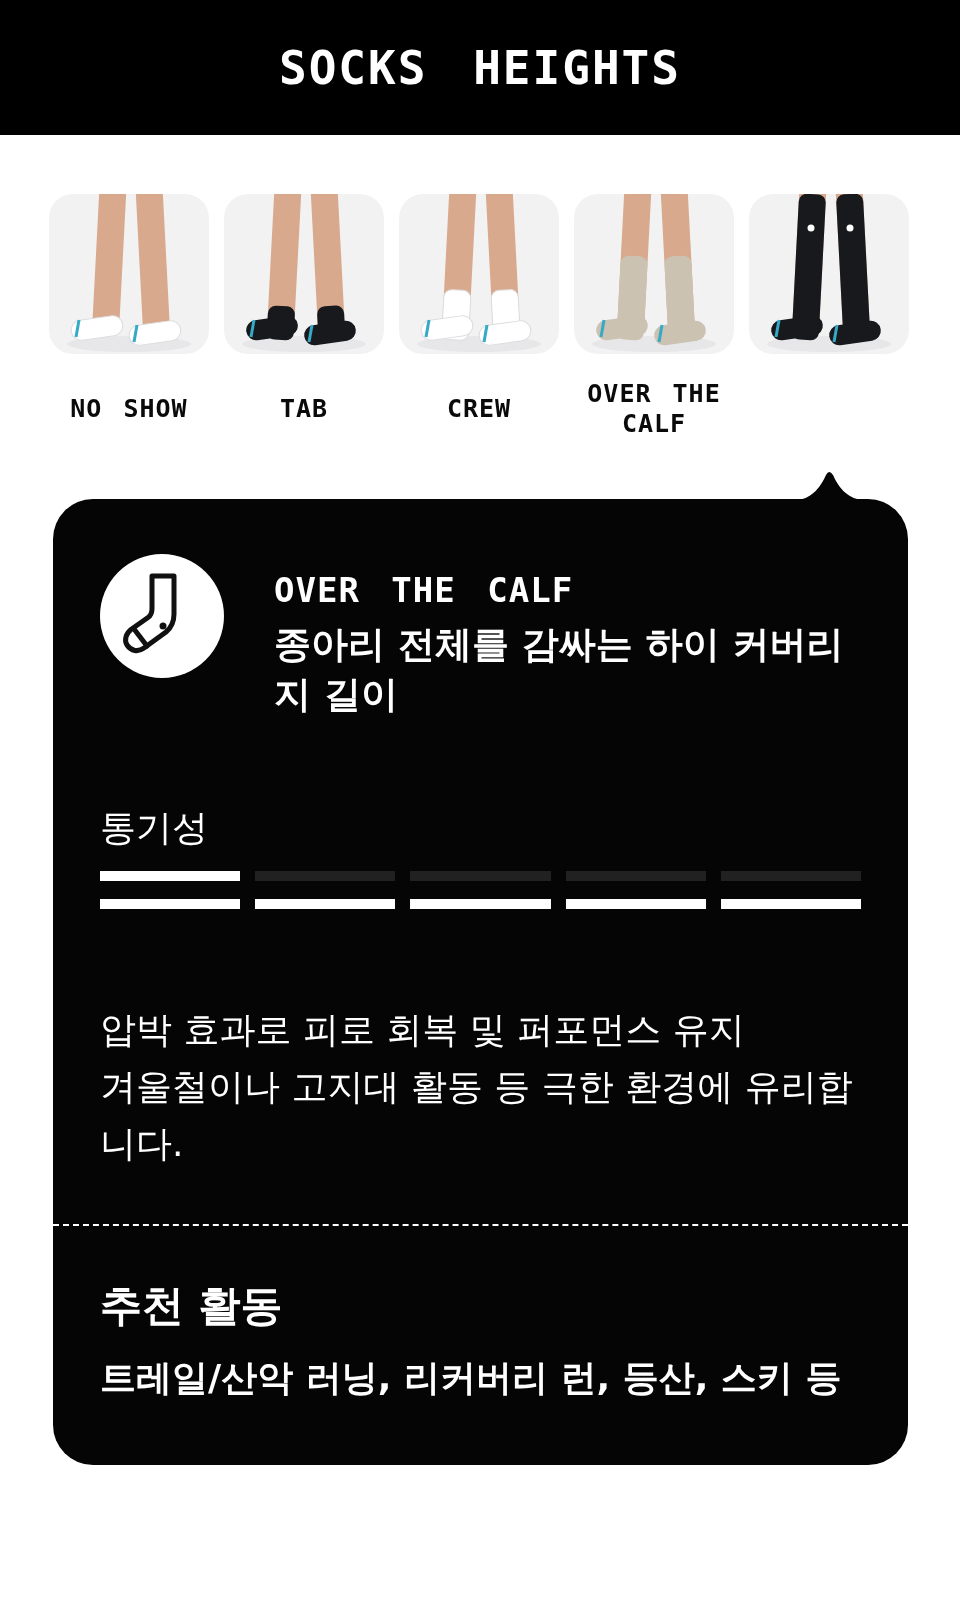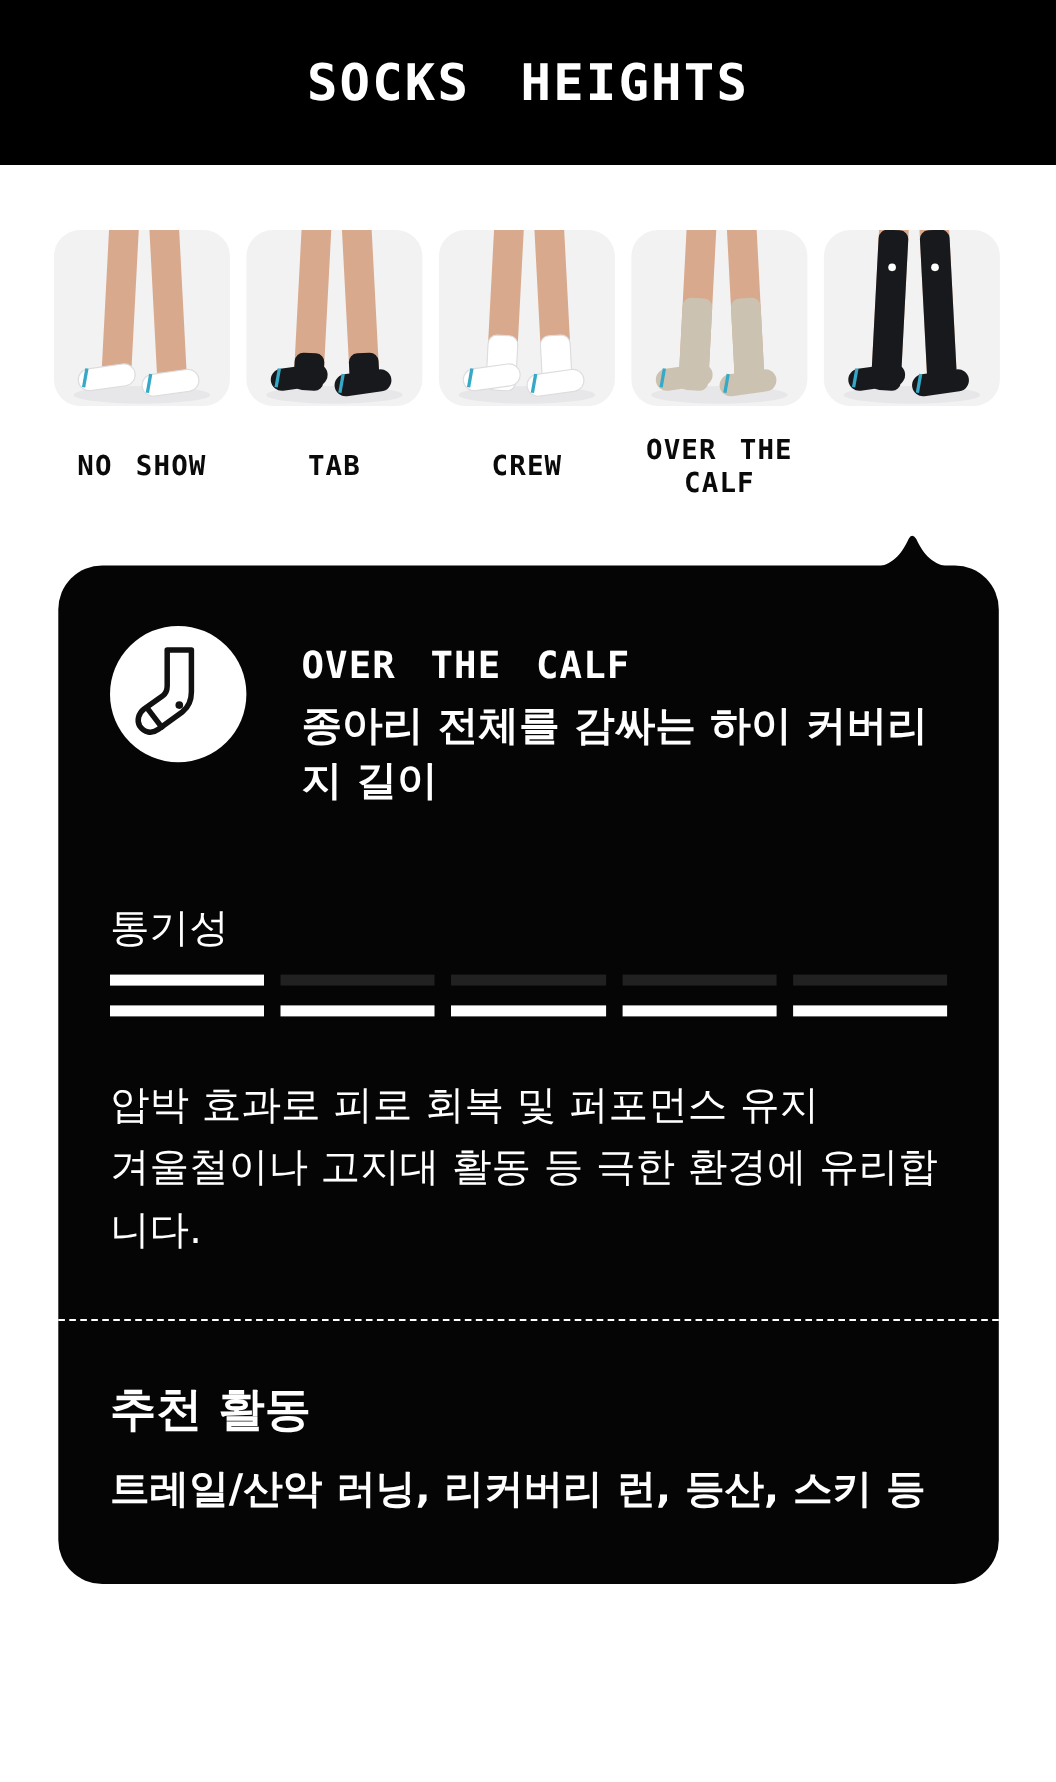--- a/index.html
+++ b/index.html
@@ -15,21 +15,21 @@
   *{box-sizing:border-box;}
   html,body{margin:0;padding:0;}
   body{
     width:960px;height:1620px;background:#ffffff;position:relative;
     font-family:"DejaVu Sans","Liberation Sans",sans-serif;
   }
   .mono{font-family:"DejaVu Sans Mono","Liberation Mono",monospace;}
 
   
   .header{
-    height:150px;background:var(--header_bg);
+    height:135px;background:var(--header_bg);
     display:flex;align-items:center;justify-content:center;
   }
   .header-title{
     color:var(--text_light);font-weight:bold;font-size:46px;
     letter-spacing:2px;word-spacing:16px;
   }
 
   
   .cards{display:flex;gap:15px;padding:59px 0 0 49px;}
   .card{
@@ -64,21 +64,21 @@
     font-weight:bold;font-size:34px;letter-spacing:1px;word-spacing:10px;
     color:var(--text_light);
   }
   .panel-subtitle{margin-top:10px;font-weight:bold;font-size:37px;color:var(--text_light);}
 
   .metric-label{margin-top:84px;font-size:36px;font-weight:400;color:var(--text_light);}
   .meter{display:flex;gap:15px;margin-top:18px;}
   .meter .bar{flex:1;height:10px;background:var(--bar_empty);}
   .meter .bar.filled{background:var(--bar_fill);}
 
-  .desc{margin-top:52px;font-size:36px;font-weight:400;line-height:57px;color:var(--text_light);}
+  .desc{margin-top:92px;font-size:36px;font-weight:400;line-height:57px;color:var(--text_light);}
 
   .divider{border-top:2px dashed #ffffff;margin:52px -47px 0 -47px;height:0;}
 
   .rec-title{margin-top:52px;font-size:42px;font-weight:bold;color:var(--text_light);}
   .rec-text{margin-top:20px;font-size:36px;font-weight:700;color:var(--text_light);}
 </style>
 </head>
 <body>
 
 <div class="header">

